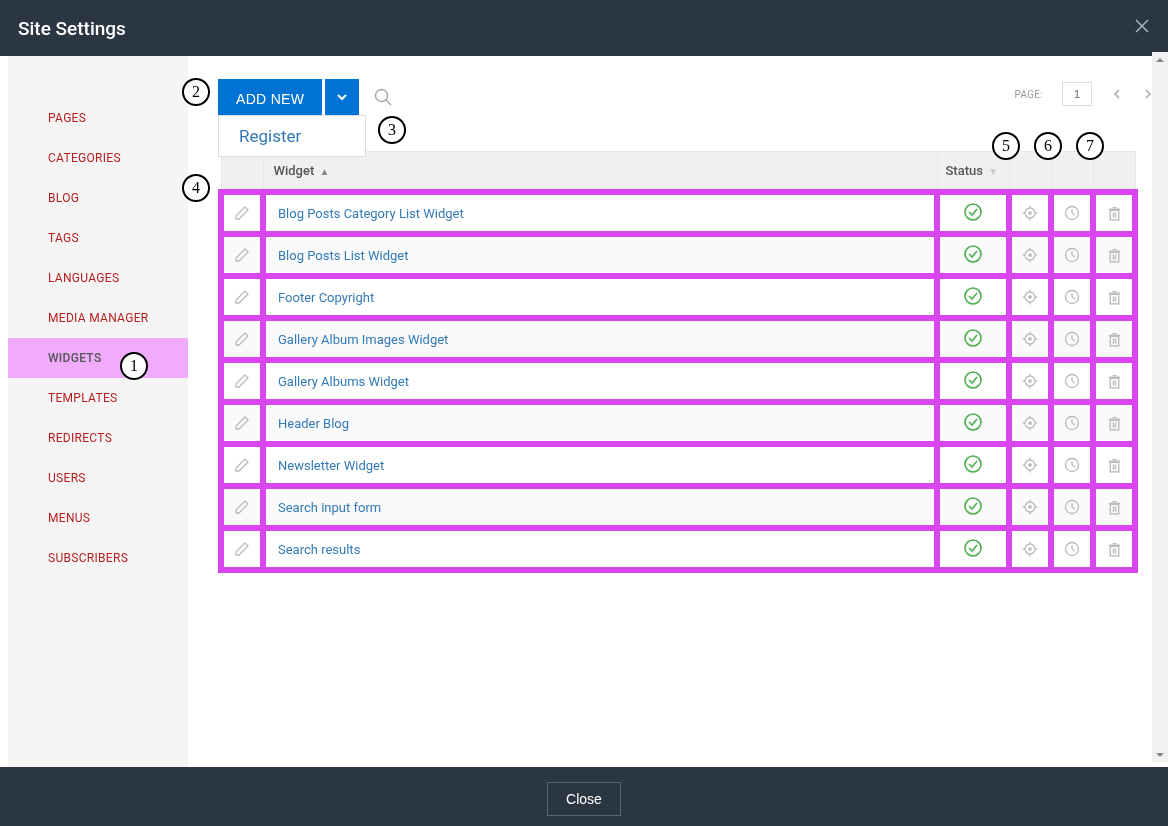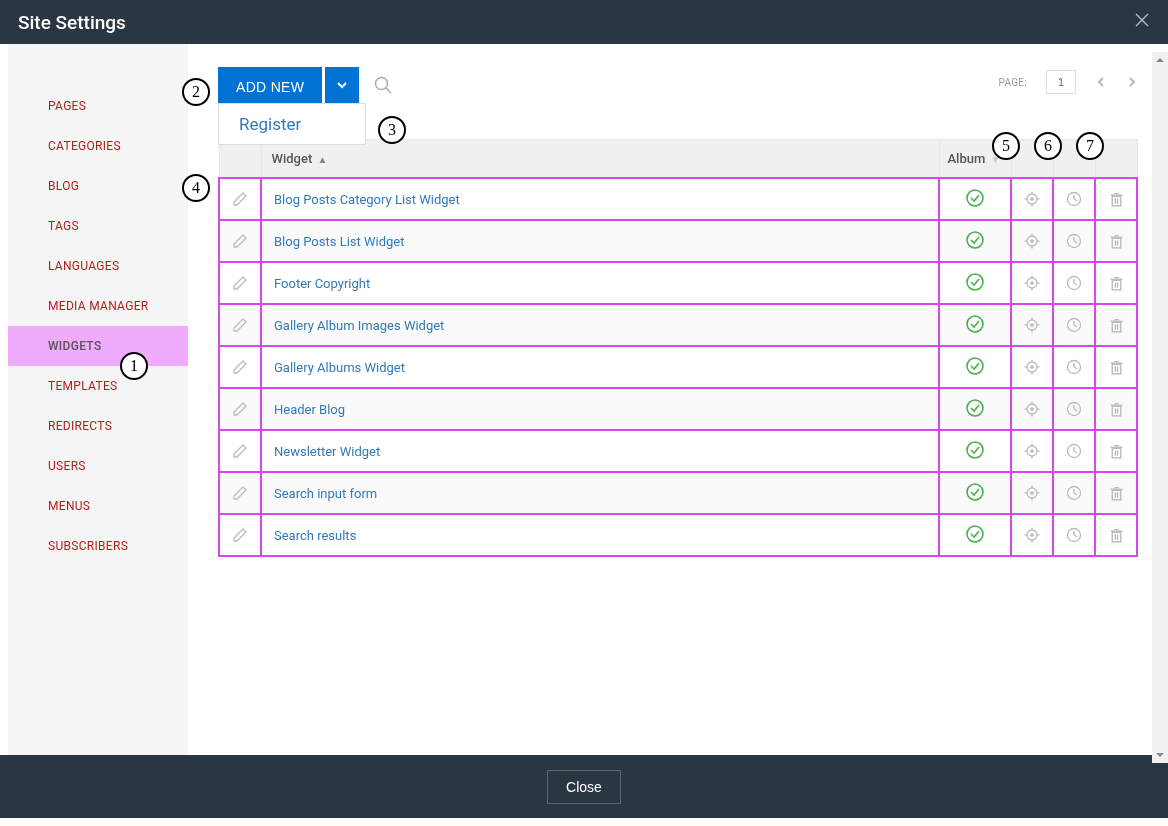--- a/index.html
+++ b/index.html
@@ -7,21 +7,21 @@
   font-family: -apple-system, BlinkMacSystemFont, "Segoe UI", Roboto, "Helvetica Neue", Arial, sans-serif;
   background: #fff;
   width: 1168px;
   height: 826px;
   overflow: hidden;
   position: relative;
 }
 .header {
   background: #2b3643;
   color: #fff;
-  height: 44px;
+  height: 56px;
   display: flex;
   align-items: center;
   padding: 0 18px;
   position: relative;
 }
 .header-title { font-size: 19px; font-weight: 500; }
 .close-x {
   position: absolute;
   right: 18px;
   top: 50%;
@@ -108,21 +108,21 @@
   z-index: 10;
 }
 .dropdown-menu-item {
   padding: 10px 20px;
   font-size: 17px;
   color: #337ab7;
   cursor: pointer;
 }
 .pager {
   position: absolute;
-  right: 30px;
+  right: 14px;
   top: 26px;
   display: flex;
   align-items: center;
   gap: 19px;
 }
 .pager-label { font-size: 10px; color: #999; letter-spacing: 0.3px; }
 .pager-input {
   width: 30px;
   height: 24px;
   border: 1px solid #ddd;
@@ -153,21 +153,21 @@
   border: 1px solid #e7e7e7;
 }
 .table th.col-edit { width: 42px; }
 .table th.col-widget { }
 .table th.col-status { width: 72px; text-align: left; padding-left: 8px;}
 .table th.col-action { width: 42px; }
 .sort-arrow { font-size: 10px; color: #888; margin-left: 2px; vertical-align: middle;}
 .table td {
   padding: 0;
   height: 42px;
-  border: 2px solid #d946ef;
+  border: 6px solid #d946ef;
   font-size: 13px;
   vertical-align: middle;
 }
 .table tr:nth-child(even) td { background: #fafafa; }
 .table tr:nth-child(odd) td { background: #fff; }
 .cell-icon { text-align: center; color: #bbb; }
 .cell-icon svg { width: 16px; height: 16px; vertical-align: middle; }
 .cell-icon.trash svg { width: 17px; height: 17px; }
 .widget-link { color: #337ab7; cursor: pointer; padding-left: 12px; }
 .status-cell { text-align: center; }
@@ -289,21 +289,21 @@
 
     <table class="table">
       <thead>
         <tr>
           <th class="col-edit"></th>
           <th class="col-widget">
             <span>Widget</span>
             <span class="sort-arrow">▲</span>
           </th>
           <th class="col-status">
-            <span>Album</span>
+            <span>Status</span>
             <span class="sort-arrow" style="color:#ccc">▼</span>
           </th>
           <th class="col-action"></th>
           <th class="col-action"></th>
           <th class="col-action"></th>
         </tr>
       </thead>
       <tbody>
 
       <tr>

